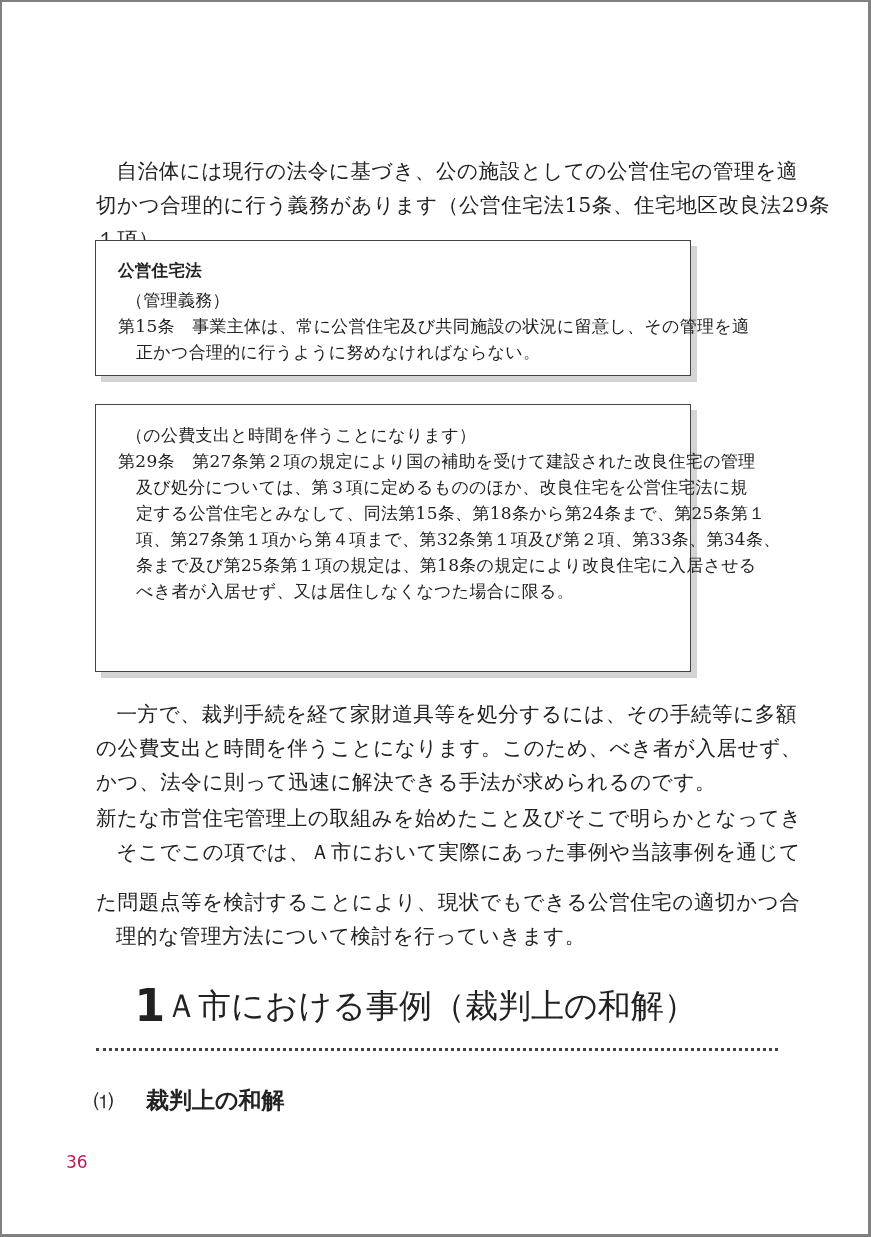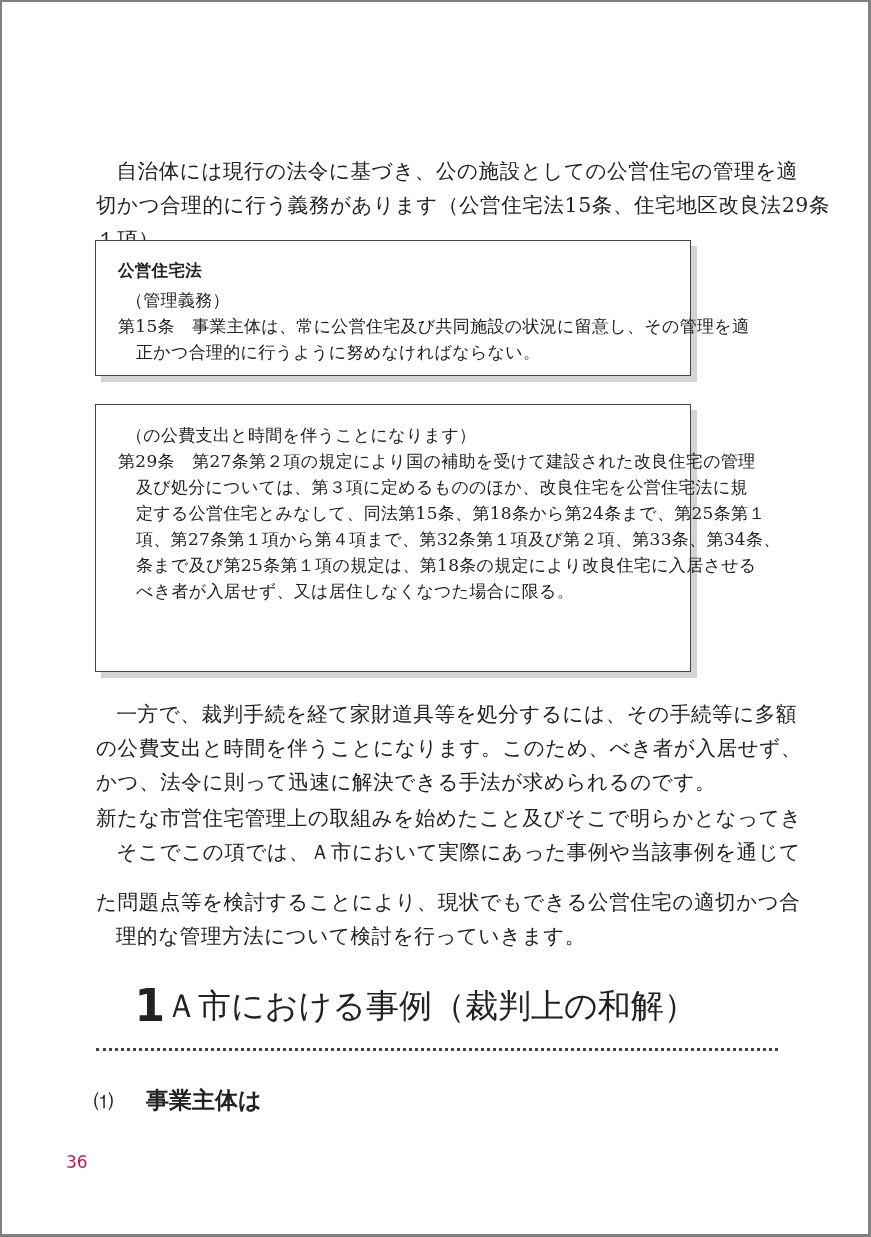--- a/index.html
+++ b/index.html
@@ -140,16 +140,16 @@
   <span class="line" style="text-indent:0;margin-top:16px;">た問題点等を検討することにより、現状でもできる公営住宅の適切かつ合</span>
   <span class="line" style="text-indent:0;margin-left:20px;">理的な管理方法について検討を行っていきます。</span>
 </p>
 
 <div class="chapter-heading">
   <span class="chapter-num">1</span><span>Ａ市における事例（裁判上の和解）</span>
 </div>
 <div class="chapter-rule"></div>
 
 <div class="section-heading">
-  <span class="section-num">⑴</span><span>事業主体は</span>
+  <span class="section-num">⑴</span><span>裁判上の和解</span>
 </div>
 
 <div class="page-number">36</div>
 
 </body></html>

